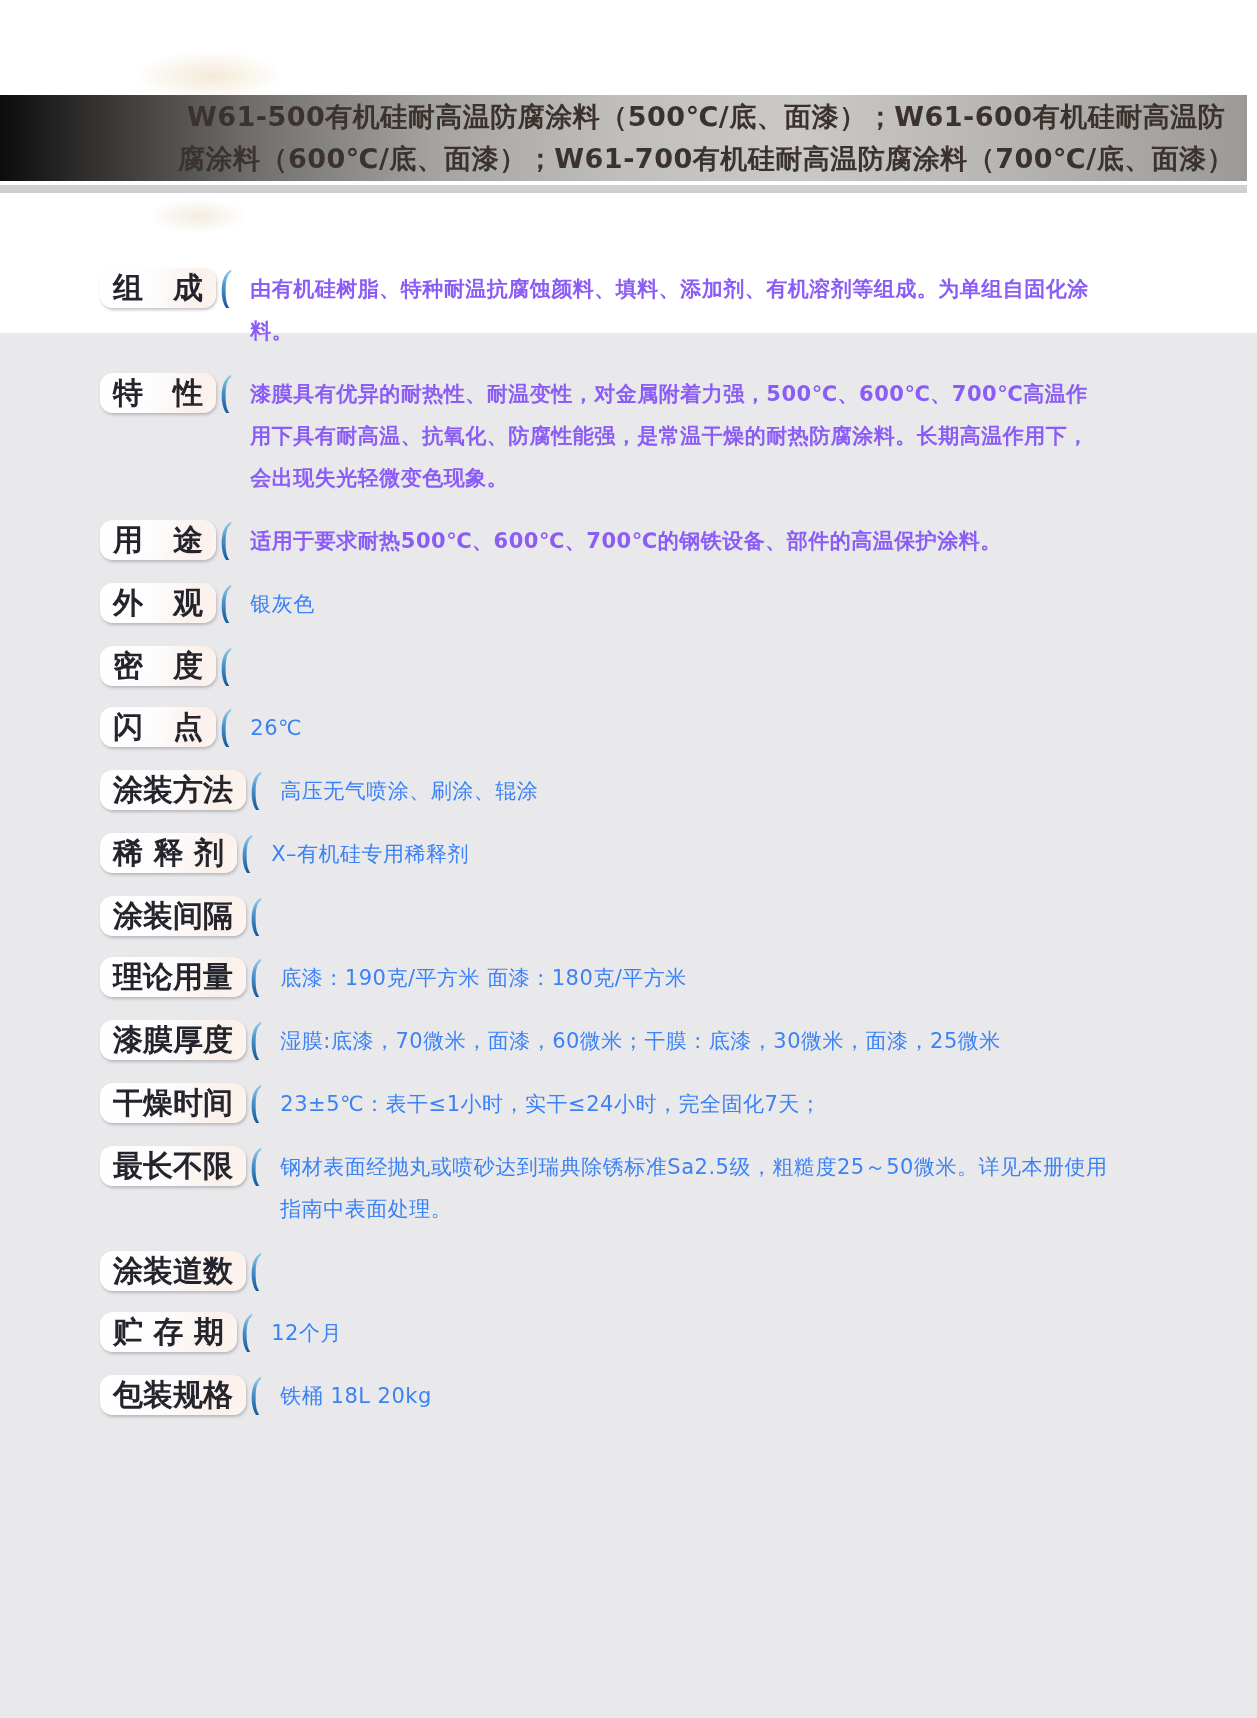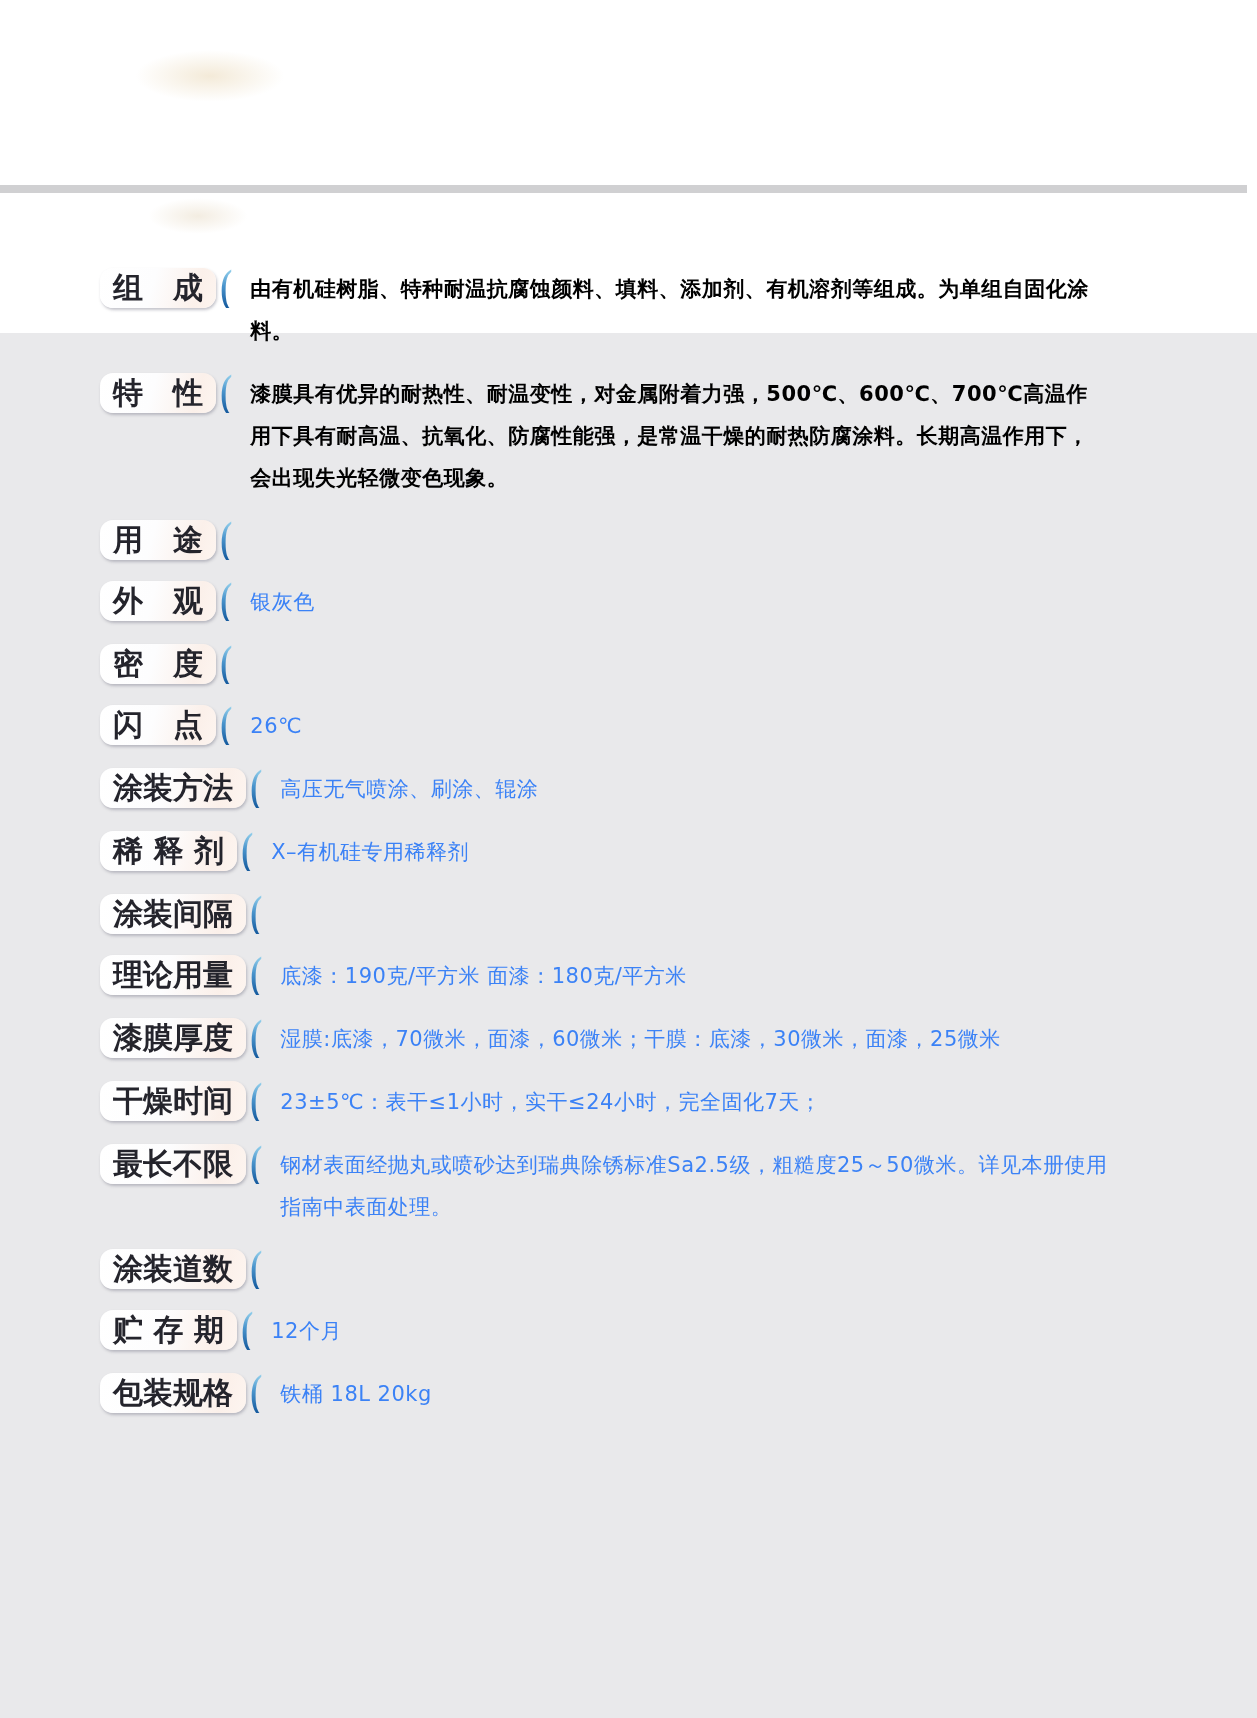--- a/index.html
+++ b/index.html
@@ -109,30 +109,36 @@
     }
   }
   .value {
     margin-left: 15px;
     max-width: 845px;
     font-size: 21px;
     line-height: 42px;
     color: #3b82f6;
     letter-spacing: 0.5px;
   }
-  .row.bold .value { font-weight: 700; color: #000000; }
+  .row.bold .value { font-weight: 700; color: #8b5cf6; }
 </style>
 </head>
 <body>
 
 <div class="page">
 
   <div class="blob1"></div>
   <div class="blob2"></div>
 
+  <div class="header-band">
+    <div class="header-title">
+      <span>W61-500有机硅耐高温防腐涂料（500℃/底、面漆）；W61-600有机硅耐高温防</span><br>
+      <span>腐涂料（600℃/底、面漆）；W61-700有机硅耐高温防腐涂料（700℃/底、面漆）</span>
+    </div>
+  </div>
   <div class="header-strip"></div>
 
   <div class="body-bg"></div>
 
   <div class="rows">
 
     <div class="row bold">
       <div class="label-box">
         <span class="label">组 成</span>
       </div>
@@ -146,20 +152,21 @@
       </div>
       <span class="paren">(</span>
       <div class="value">漆膜具有优异的耐热性、耐温变性，对金属附着力强，500℃、600℃、700℃高温作用下具有耐高温、抗氧化、防腐性能强，是常温干燥的耐热防腐涂料。长期高温作用下，会出现失光轻微变色现象。</div>
     </div>
 
     <div class="row bold">
       <div class="label-box">
         <span class="label">用 途</span>
       </div>
       <span class="paren">(</span>
+      <div class="value">适用于要求耐热500℃、600℃、700℃的钢铁设备、部件的高温保护涂料。</div>
     </div>
 
     <div class="row">
       <div class="label-box">
         <span class="label">外 观</span>
       </div>
       <span class="paren">(</span>
       <div class="value">银灰色</div>
     </div>
 

